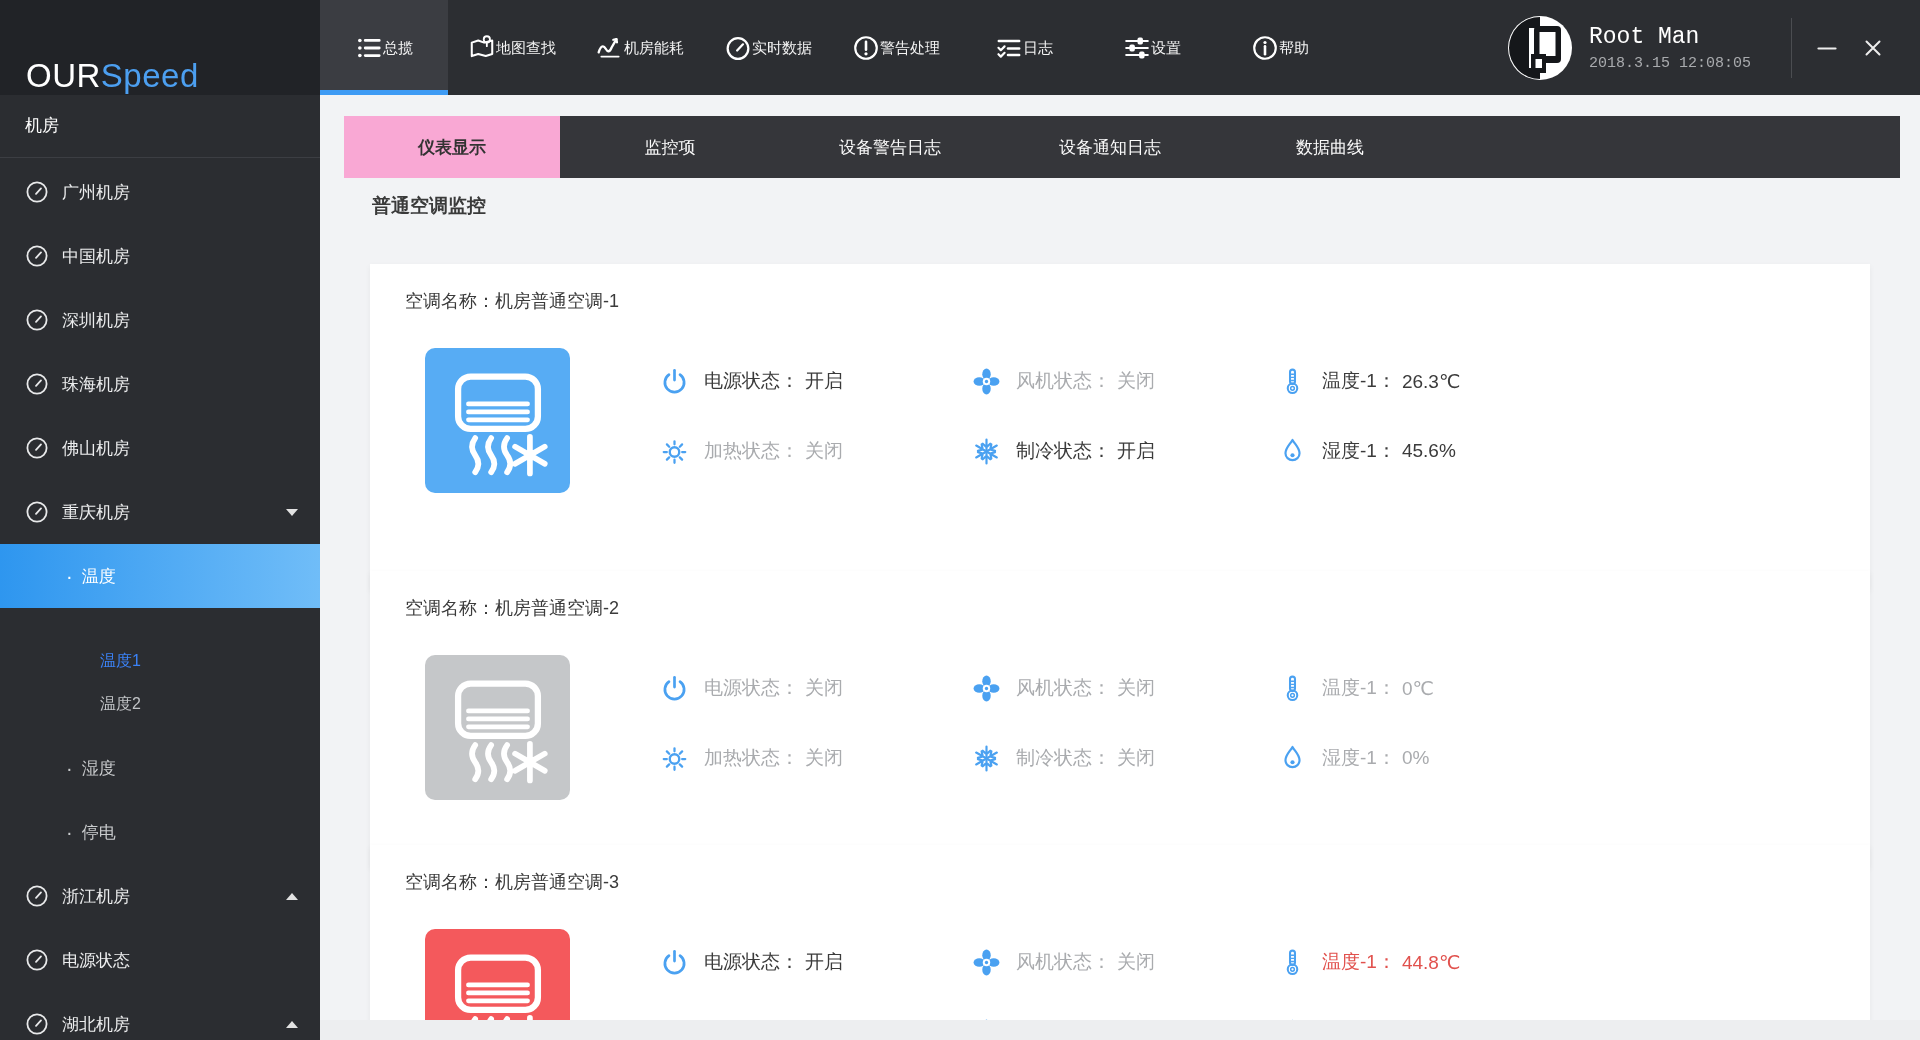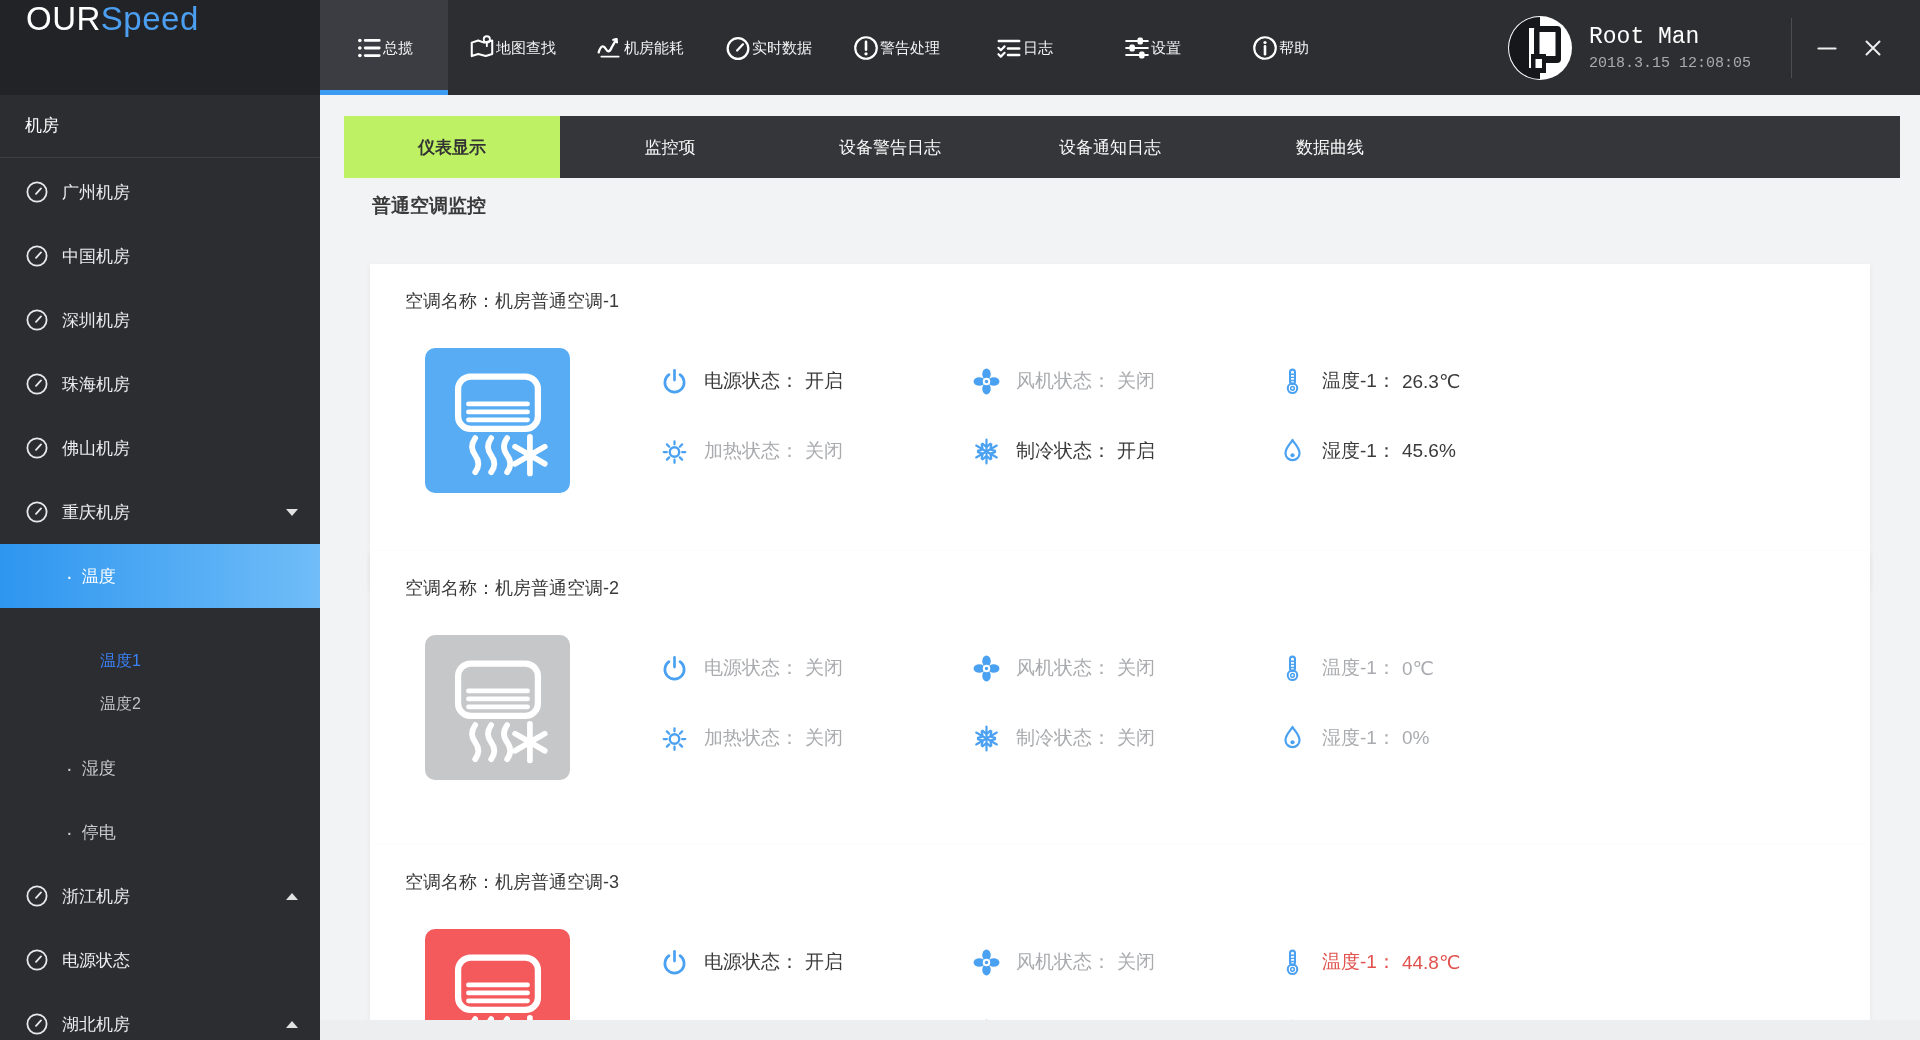--- a/index.html
+++ b/index.html
@@ -4,21 +4,21 @@
 <style>
   html,body{margin:0;padding:0;}
   body{
     width:1920px;height:1040px;position:relative;overflow:hidden;
     font-family:"Liberation Sans","DejaVu Sans",sans-serif;
     background:#F2F3F5;-webkit-font-smoothing:antialiased;
   }
   svg{display:block}
   
   .topbar{position:absolute;top:0;left:0;width:1920px;height:95px;background:#2C2E32;display:flex;z-index:30;}
-  .logo{width:320px;height:95px;background:#212327;display:flex;align-items:flex-start;padding-left:26px;box-sizing:border-box;
+  .logo{width:320px;height:95px;background:#212327;display:flex;align-items:flex-end;padding-left:26px;box-sizing:border-box;
         font-size:33px;letter-spacing:.5px;font-weight:400;}
   .logo .p1{color:#FFFFFF}
   .logo .p2{color:#4C9FF0}
   .nav{display:flex;height:95px;}
   .nav-item{width:128px;height:95px;box-sizing:border-box;display:flex;flex-direction:row;align-items:center;
             justify-content:center;cursor:pointer;color:#F4F4F4;}
   .nav-item .nic{width:28px;height:28px;color:#FFFFFF}
   .nav-item .nic svg{width:28px;height:28px}
   .nav-item .nlbl{font-size:15px;line-height:15px;}
   .nav-item.active{background:#3B3D42;box-shadow:inset 0 -5px 0 #3E9BF4;}
@@ -44,21 +44,21 @@
   .caret-up{border-left:6px solid transparent;border-right:6px solid transparent;border-bottom:7px solid #E2E2E2;}
   .sb-sub{padding-left:66px;color:#C9CBCD;font-size:17px;}
   .sb-sub .dot{margin-right:9px;font-size:20px;line-height:17px;}
   .sb-sub.selected{background:linear-gradient(90deg,#2E96EF 0%,#70BDF8 100%);color:#FFFFFF;}
   .sb-subsub{padding-left:100px;color:#C2C4C7;font-size:16px;}
   .sb-subsub.on{color:#3b82f6;align-items:flex-end;}
   
   .main{position:absolute;left:320px;top:95px;width:1600px;height:945px;background:#F2F3F5;}
   .tabbar{position:absolute;left:24px;top:21px;width:1556px;height:62px;background:#35363A;display:flex;z-index:5;}
   .tab{width:220px;height:62px;display:flex;align-items:center;justify-content:center;color:#FAFAFA;font-size:17px;cursor:pointer;}
-  .tab.active{width:216px;background:#bef264;color:#333333;font-weight:bold;}
+  .tab.active{width:216px;background:#f9a8d4;color:#333333;font-weight:bold;}
   .section-title{position:absolute;left:52px;top:98px;font-size:19px;font-weight:bold;color:#3A3A3A;z-index:4;}
   .cards-clip{position:absolute;left:0;top:0;width:1600px;height:925px;overflow:hidden;}
   .card{position:absolute;left:50px;width:1500px;background:#FFFFFF;box-shadow:0 2px 6px rgba(0,0,0,.05);}
   .card-title{position:absolute;left:35px;top:25px;font-size:18px;color:#3B3B3B;}
   .tile{position:absolute;left:55px;top:84px;width:145px;height:145px;border-radius:10px;
         display:flex;align-items:center;justify-content:center;}
   .tile svg{width:114px;height:114px;}
   .tile-blue{background:#57ACF4}
   .tile-gray{background:#C5C7C9}
   .tile-red{background:#F4595C}
@@ -441,21 +441,21 @@
         <span class="ic">
             <svg viewBox="0 0 30 30">
               <use href="#i-humid"></use>
             </svg>
           </span>
         <span>湿度-1：</span>
           <span class="val">45.6%</span>
       </div>
     </div>
 
-    <div class="card" style="top:456px;height:297px">
+    <div class="card" style="top:476px;height:297px">
       <div class="card-title">
         <span>空调名称：</span><span>机房普通空调-2</span>
       </div>
       <div class="tile tile-gray">
         <svg viewBox="0 0 100 100">
             <use href="#ac-art"></use>
           </svg>
       </div>
       <div class="status c1 r1 t-gray">
         <span class="ic">

